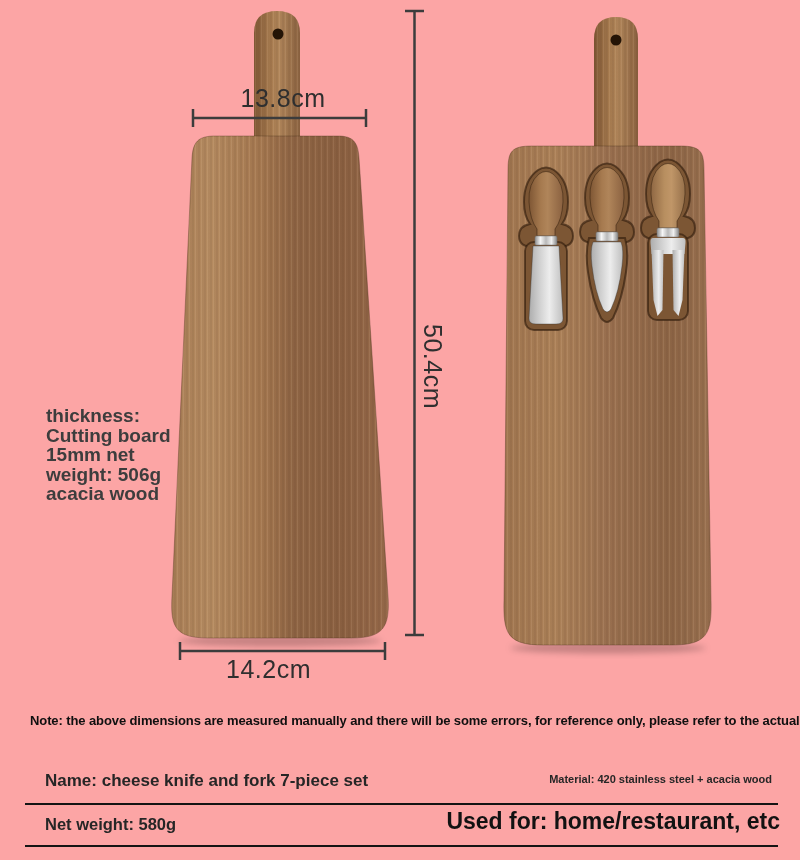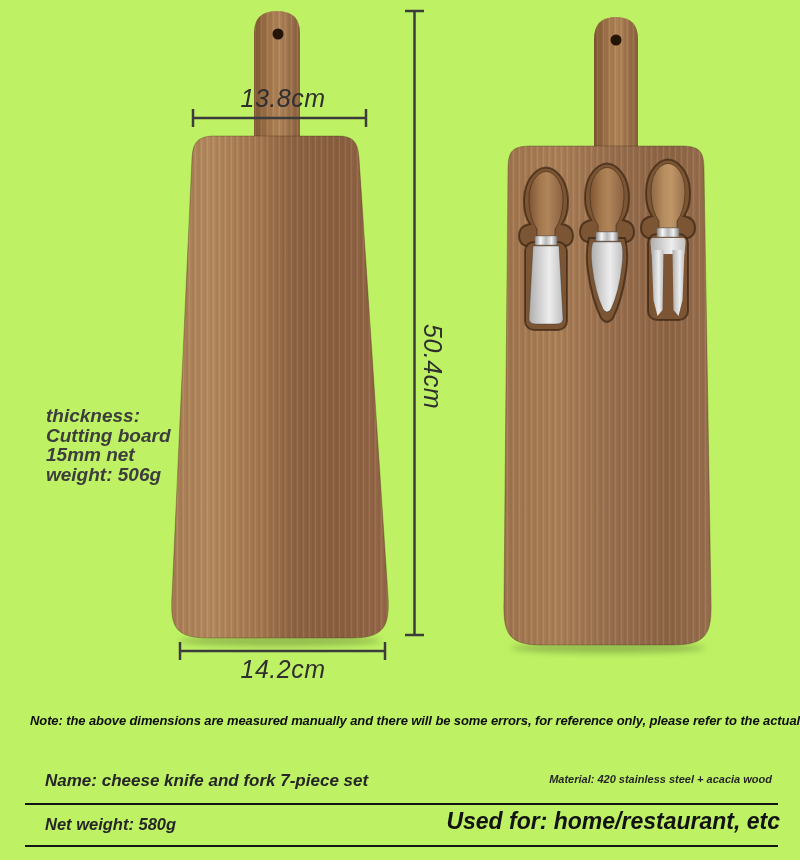--- a/index.html
+++ b/index.html
@@ -1,26 +1,26 @@
 <!DOCTYPE html>
 <html><head>
 <meta charset="utf-8">
 <style>
   html,body{margin:0;padding:0;background:#ffffff;}
   .stage{
-    position:relative;width:800px;height:860px;background:#bef264;
-    font-family:"Liberation Sans",sans-serif;overflow:hidden;font-style:italic;
+    position:relative;width:800px;height:860px;background:#fca5a5;
+    font-family:"Liberation Sans",sans-serif;overflow:hidden;
   }
   .figure-svg{position:absolute;left:0;top:0;}
   .dim{
     position:absolute;color:#2f2f2f;font-size:25px;font-weight:400;
     letter-spacing:.5px;
   }
   .dim-top{left:226px;top:84px;width:114px;text-align:center;}
-  .dim-bottom{left:226px;top:655px;width:114px;text-align:center;}
+  .dim-bottom{left:226px;top:655px;width:114px;text-align:left;}
   .dim-len{
     left:447px;top:324px;white-space:nowrap;
     transform:rotate(90deg);transform-origin:0 0;
   }
   .spec-block{
     position:absolute;left:46px;top:406px;width:170px;
     font-size:19px;font-weight:700;color:#3d3d3d;line-height:19.5px;
   }
   .note-text{
     position:absolute;left:30px;top:713px;font-size:13px;font-weight:700;
@@ -171,20 +171,21 @@
 
   <div class="dim dim-top">13.8cm</div>
   <div class="dim dim-bottom">14.2cm</div>
   <div class="dim dim-len">50.4cm</div>
 
   <div class="spec-block">
     <div>thickness:</div>
     <div>Cutting board</div>
     <div>15mm net</div>
     <div>weight: 506g</div>
+    <div>acacia wood</div>
   </div>
 
   <div class="note-text">Note: the above dimensions are measured manually and there will be some errors, for reference only, please refer to the actual product!</div>
 
   <div>
     <div class="cell cell-name">Name: cheese knife and fork 7-piece set</div>
     <div class="cell cell-material">Material: 420 stainless steel + acacia wood</div>
     <div class="t-line t-line-1"></div>
     <div class="cell cell-netweight">Net weight: 580g</div>
     <div class="cell cell-usedfor">Used for: home/restaurant, etc</div>

